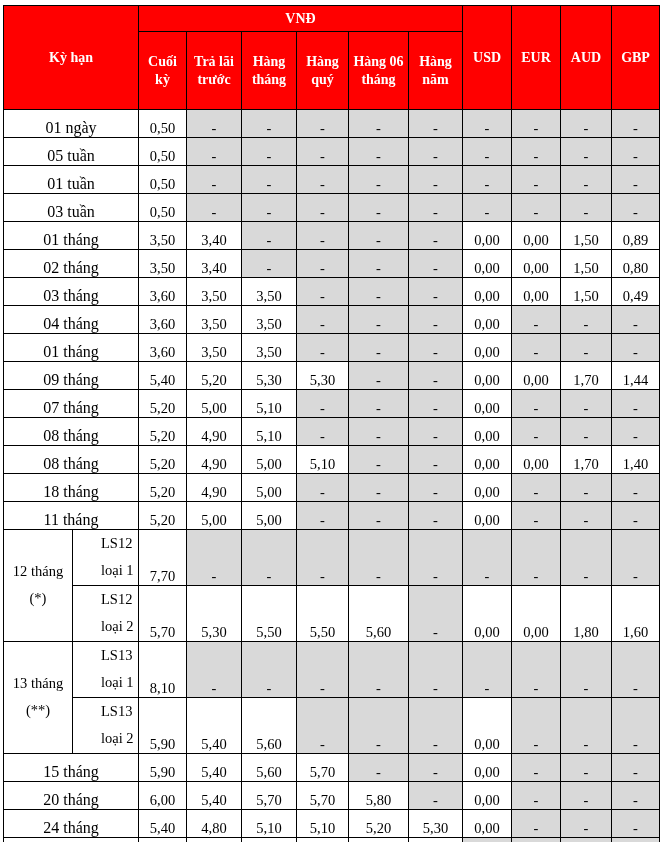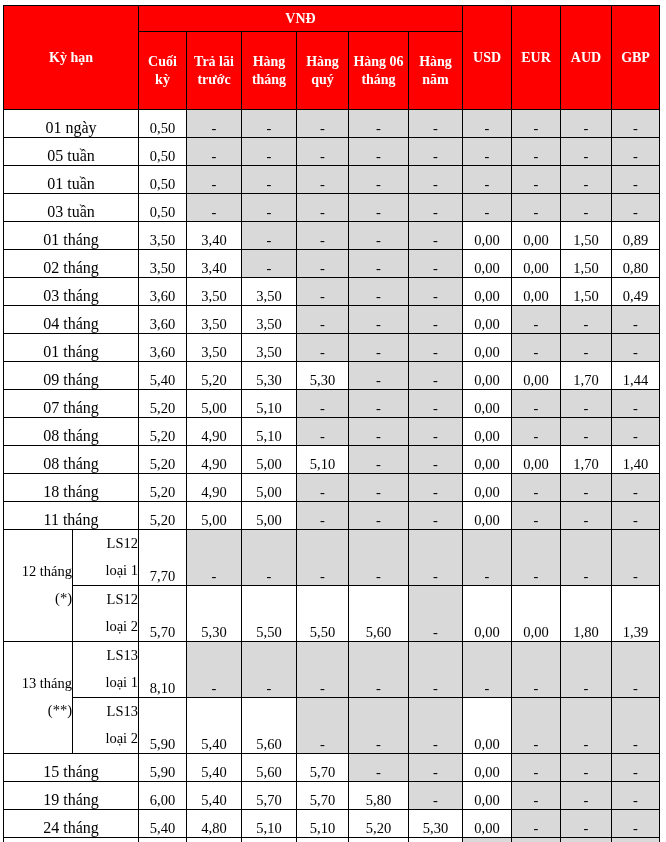--- a/index.html
+++ b/index.html
@@ -6,22 +6,22 @@
   body{width:666px;height:842px;overflow:hidden;position:relative;font-family:"Liberation Serif","DejaVu Serif",serif;}
   .cutline{position:absolute;left:0;top:-9px;width:330px;height:14px;font-weight:bold;font-size:14px;color:#000;white-space:nowrap;overflow:hidden;}
   table{position:absolute;left:3px;top:5px;border-collapse:collapse;table-layout:fixed;width:655px;}
   td,th{border:1px solid #000;padding:0;text-align:center;font-size:14.5px;color:#000;}
   thead th{background:#ff0000;color:#ffffff;font-weight:bold;font-size:14px;line-height:18px;}
   th.vnd{height:25px;}
   th.sub{height:77px;vertical-align:middle;}
   tbody td{height:26px;vertical-align:bottom;line-height:16px;padding-bottom:1px;}
   td.na{background:#d9d9d9;}
   td.term{font-size:16px;}
-  td.sub2{height:52px;vertical-align:bottom;text-align:right;padding-left:28px;line-height:27px;}
-  td.group{vertical-align:middle;line-height:27px;text-align:right;}
+  td.sub2{height:52px;vertical-align:bottom;text-align:left;padding-left:28px;line-height:27px;}
+  td.group{vertical-align:middle;line-height:27px;}
 </style>
 </head>
 <body>
 
 <div class="cutline"></div>
 
 <table>
   <colgroup>
     <col style="width:69px">
       <col style="width:66px">
@@ -277,21 +277,21 @@
         </td>
         <td>5,70</td>
         <td>5,30</td>
         <td>5,50</td>
         <td>5,50</td>
         <td>5,60</td>
         <td class="na">-</td>
         <td>0,00</td>
         <td>0,00</td>
         <td>1,80</td>
-        <td>1,39</td>
+        <td>1,60</td>
       </tr>
       <tr>
         <td rowspan="2" class="group">
           <div>13 tháng</div>
           <div>(**)</div>
         </td>
         <td class="sub2">
           <div>LS13</div>
           <div>loại 1</div>
         </td>
@@ -329,21 +329,21 @@
         <td>5,60</td>
         <td>5,70</td>
         <td class="na">-</td>
         <td class="na">-</td>
         <td>0,00</td>
         <td class="na">-</td>
         <td class="na">-</td>
         <td class="na">-</td>
       </tr>
       <tr>
-        <td colspan="2" class="term">19 tháng</td>
+        <td colspan="2" class="term">20 tháng</td>
         <td>6,00</td>
         <td>5,40</td>
         <td>5,70</td>
         <td>5,70</td>
         <td>5,80</td>
         <td class="na">-</td>
         <td>0,00</td>
         <td class="na">-</td>
         <td class="na">-</td>
         <td class="na">-</td>

